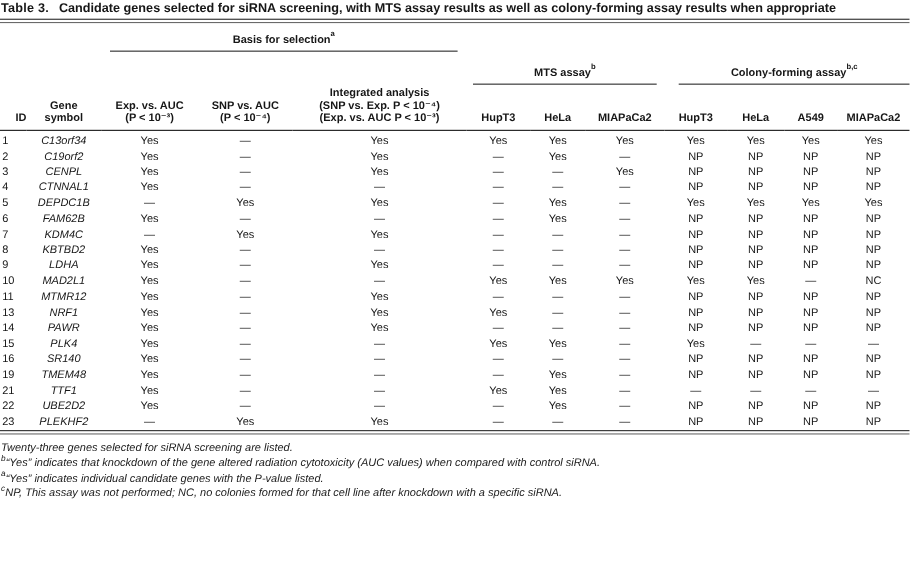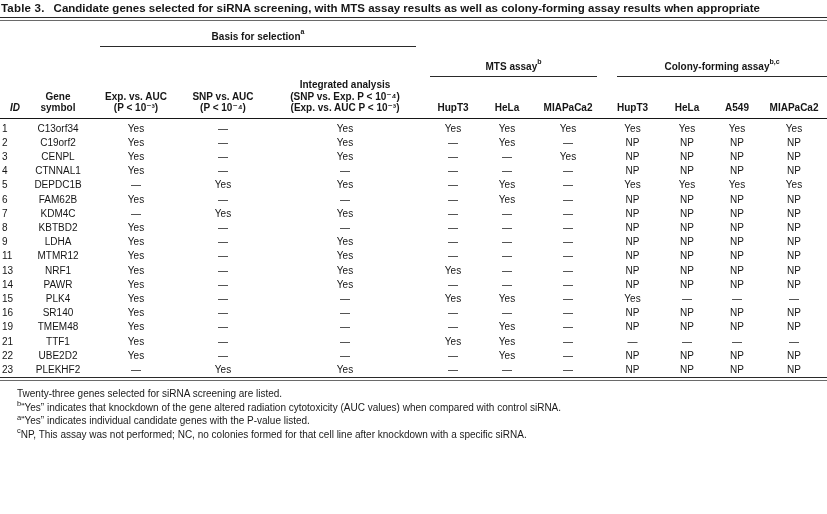--- a/index.html
+++ b/index.html
@@ -28,32 +28,32 @@
     vertical-align:bottom;line-height:11.5px;white-space:nowrap;
   }
   thead sup{font-size:7px;line-height:0;position:relative;top:-1px;}
   .grow-a th{height:26px;}
   .grow-b th{height:30px;}
   .gline{border-bottom:1.3px solid #2a2a2a;padding-bottom:4px;}
   .gline-basis{margin:0 8px 0 8px;}
   .gline-mts{margin:0 7px 0 6px;}
   .gline-colony{margin:0 0 0 13px;}
   tr.cols th{border-bottom:1.6px solid #161616;padding-bottom:4px;padding-top:2px;}
-  tr.cols th.h-id{text-align:center;padding-left:6px;font-style:italic;}
+  tr.cols th.h-id{text-align:right;padding-left:6px;}
   
   tbody td{
     font-size:10px;line-height:14.2px;height:14.2px;
     text-align:center;white-space:nowrap;vertical-align:middle;
   }
   tbody{border-bottom:0;}
   td.c-id{text-align:left;padding-left:2px;}
-  td.c-gene{}
+  td.c-gene{font-style:italic;}
   .body-pad td{height:3px;line-height:3px;}
   
-  .footnotes{font-size:10px;line-height:13.6px;padding:6px 2px 0 17px;color:#1a1a1a;}
+  .footnotes{font-size:10px;line-height:13.6px;padding:6px 2px 0 1px;color:#1a1a1a;font-style:italic;}
   .footnotes .fn{white-space:nowrap;}
   .footnotes sup{font-size:7.5px;line-height:0;position:relative;top:-0.5px;}
 </style>
 </head>
 <body>
 
 <div class="wrap">
 
   <div class="title">
     <span class="tlabel">Table 3.</span><span class="tcaption">Candidate genes selected for siRNA screening, with MTS assay results as well as colony-forming assay results when appropriate</span>
@@ -245,20 +245,34 @@
           <td class="c-val">Yes</td>
           <td class="c-val">—</td>
           <td class="c-val">—</td>
           <td class="c-val">—</td>
           <td class="c-val">NP</td>
           <td class="c-val">NP</td>
           <td class="c-val">NP</td>
           <td class="c-val">NP</td>
         </tr>
         <tr>
+          <td class="c-id">10</td>
+          <td class="c-gene">MAD2L1</td>
+          <td class="c-val">Yes</td>
+          <td class="c-val">—</td>
+          <td class="c-val">—</td>
+          <td class="c-val">Yes</td>
+          <td class="c-val">Yes</td>
+          <td class="c-val">Yes</td>
+          <td class="c-val">Yes</td>
+          <td class="c-val">Yes</td>
+          <td class="c-val">—</td>
+          <td class="c-val">NC</td>
+        </tr>
+        <tr>
           <td class="c-id">11</td>
           <td class="c-gene">MTMR12</td>
           <td class="c-val">Yes</td>
           <td class="c-val">—</td>
           <td class="c-val">Yes</td>
           <td class="c-val">—</td>
           <td class="c-val">—</td>
           <td class="c-val">—</td>
           <td class="c-val">NP</td>
           <td class="c-val">NP</td>

